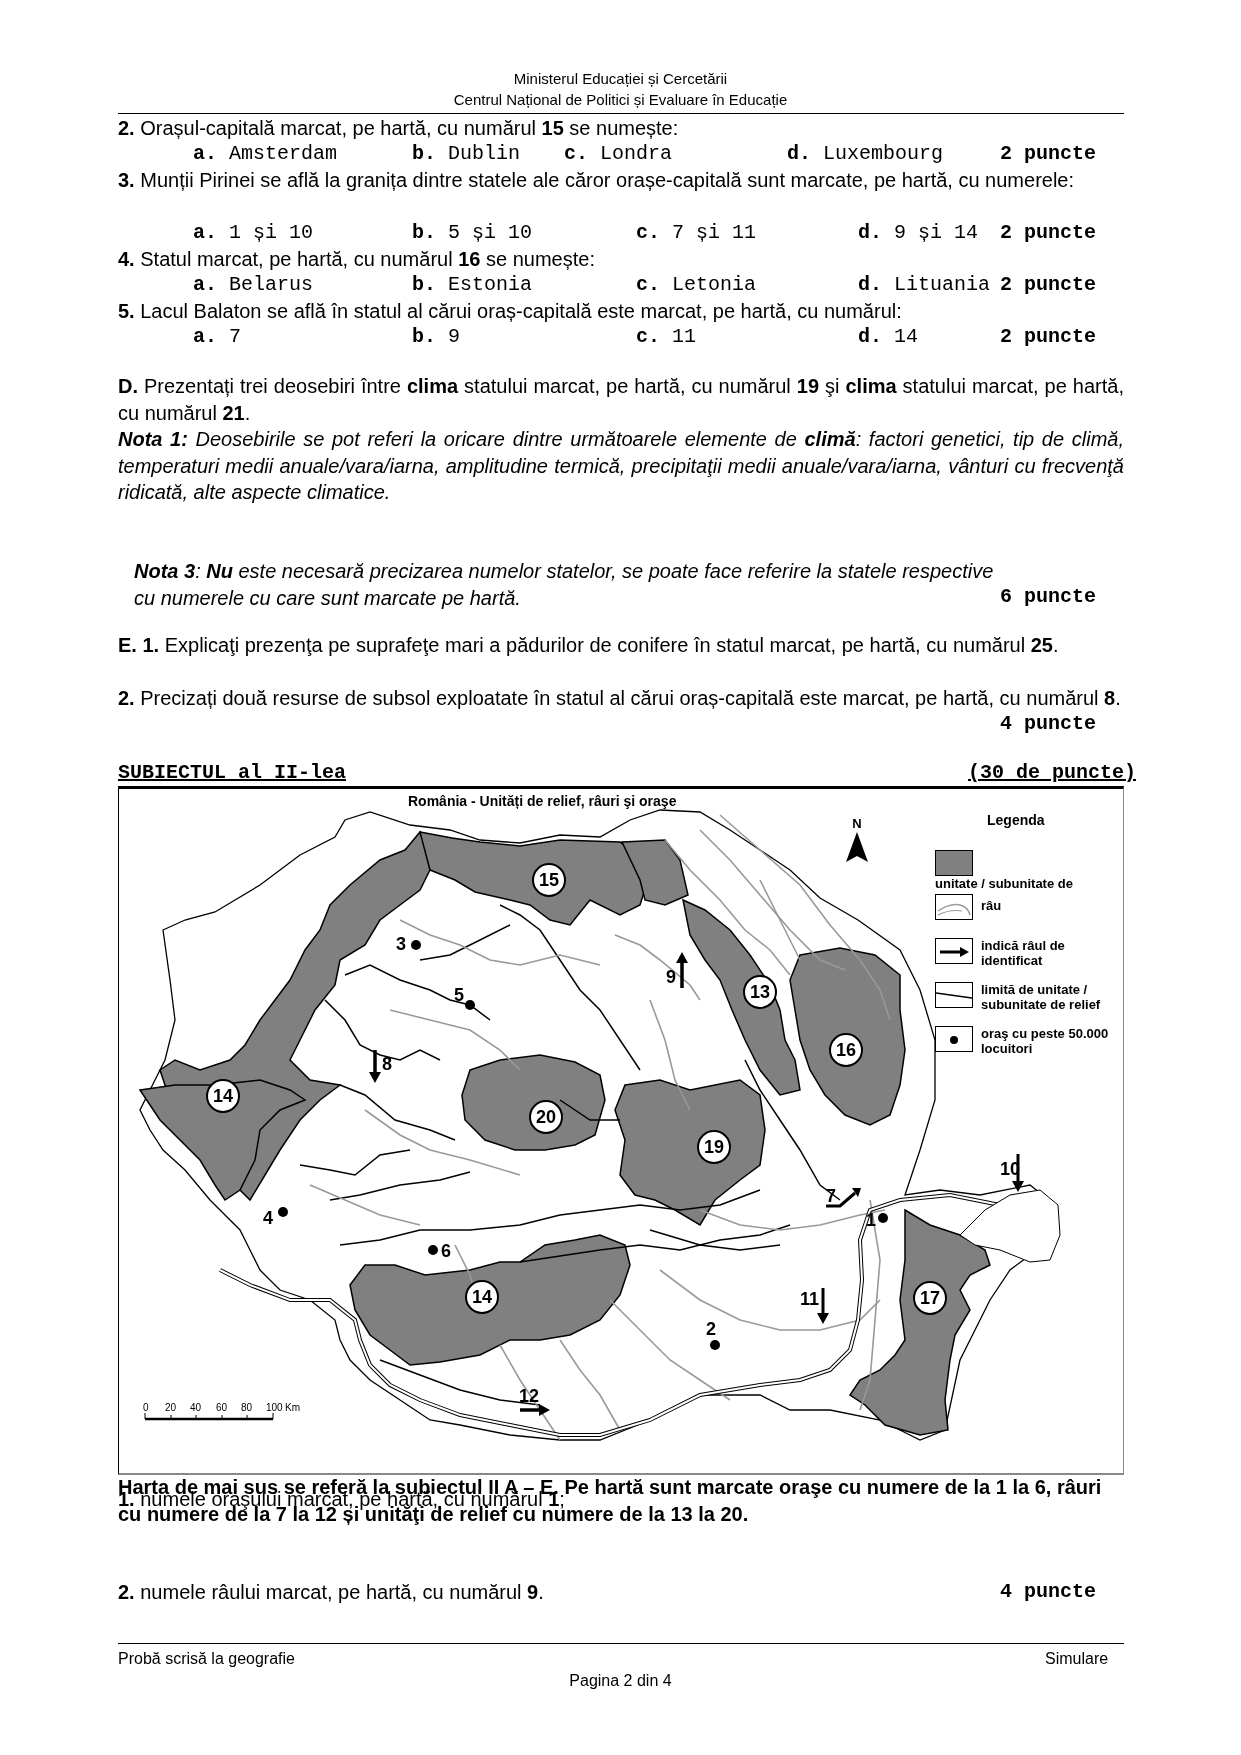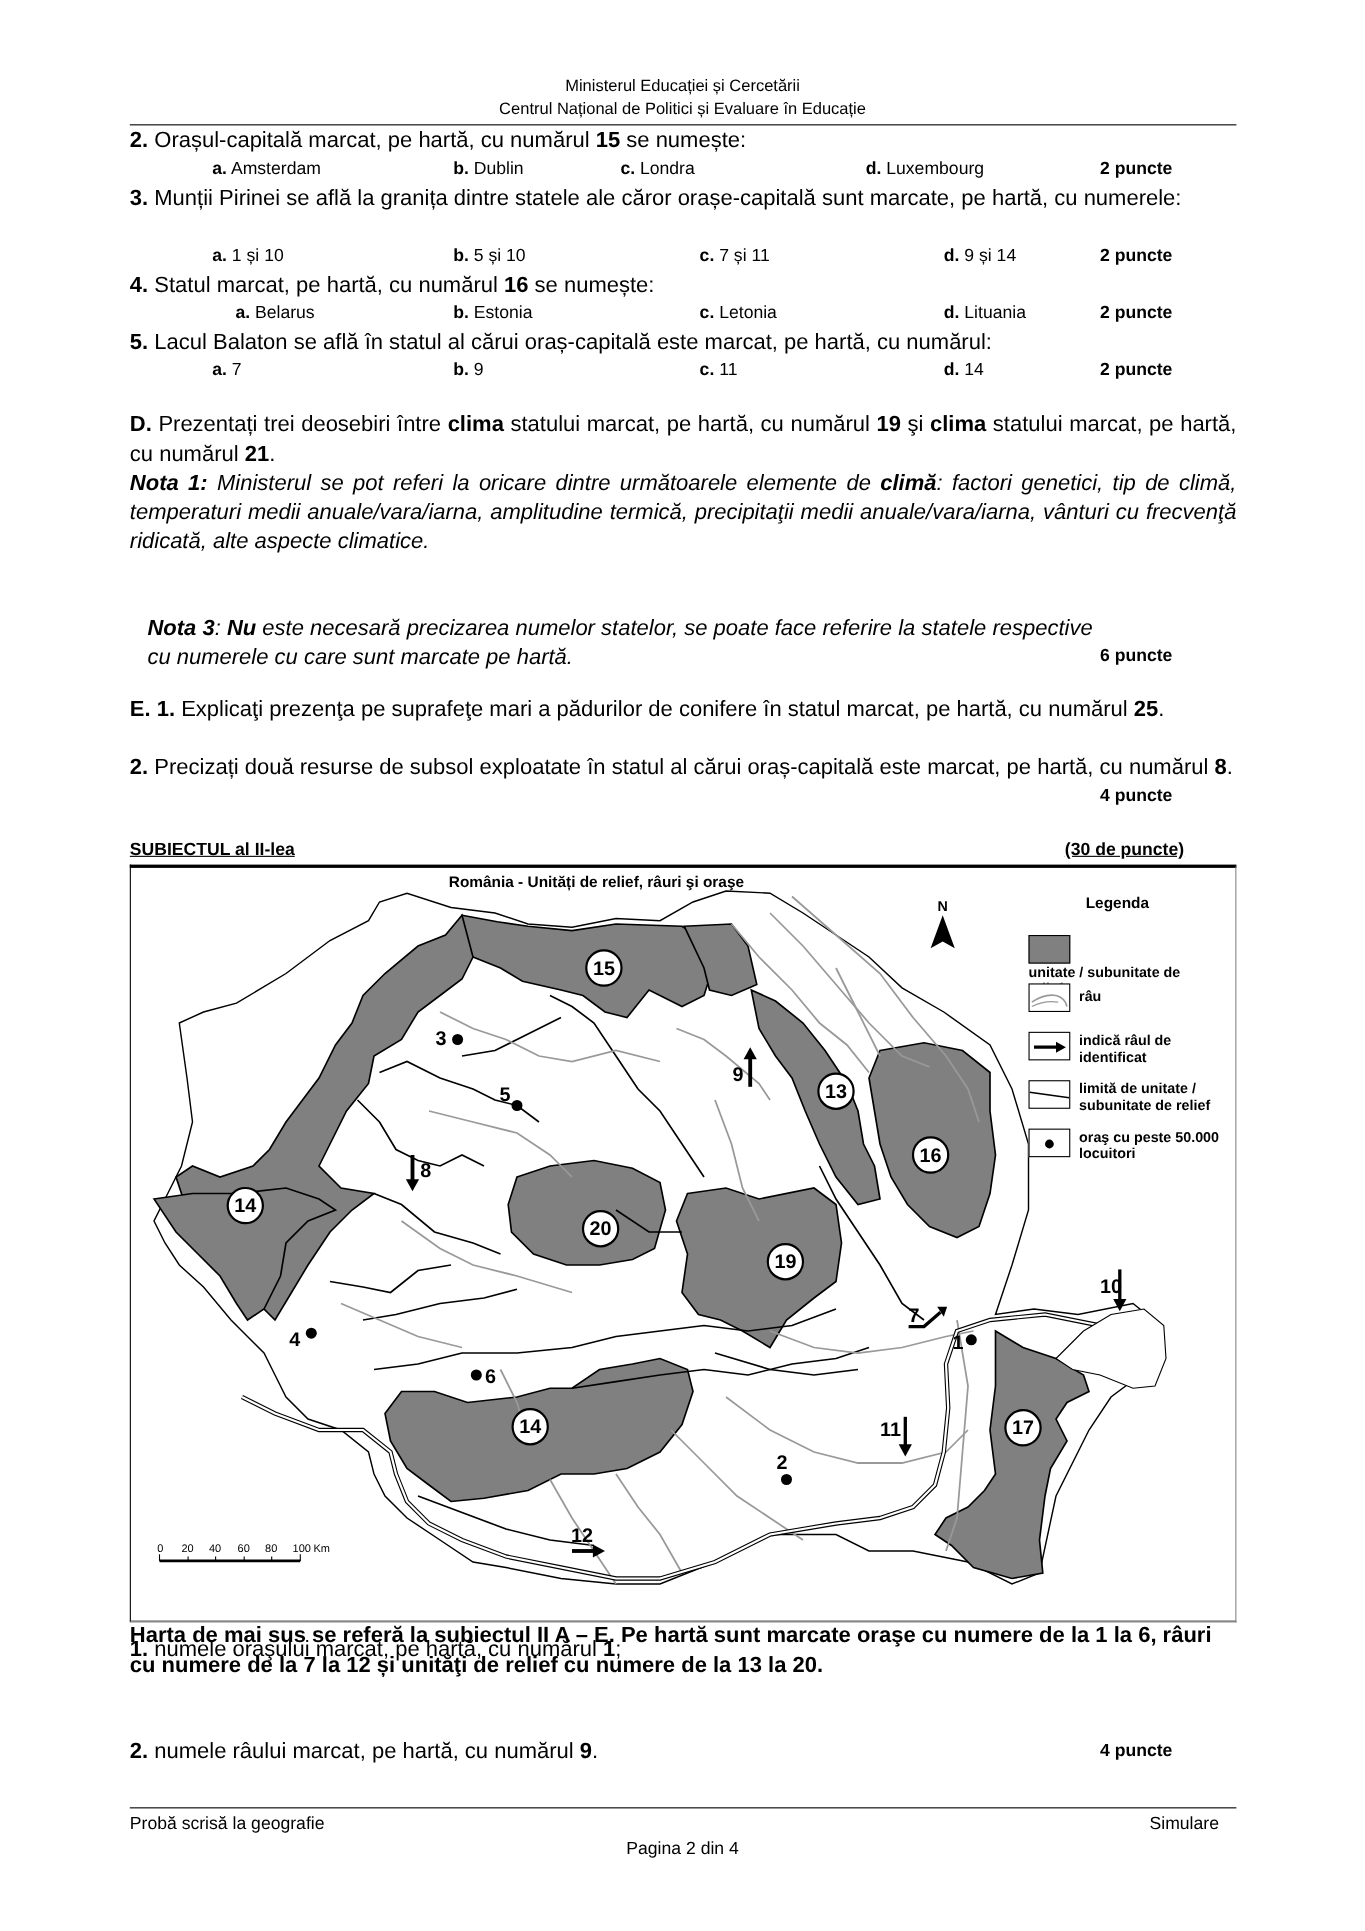--- a/index.html
+++ b/index.html
@@ -2,21 +2,21 @@
 <html><head>
 <meta charset="utf-8">
 <style>
   html, body { margin: 0; padding: 0; background: #ffffff; }
   body { width: 1241px; height: 1755px; position: relative; overflow: hidden;
          font-family: "Liberation Sans", "DejaVu Sans", sans-serif; color: #000; }
   .page { position: absolute; left: 0; top: 0; width: 1241px; height: 1755px; }
   .hdr { position: absolute; left: 118px; width: 1005px; text-align: center; font-size: 15px; line-height: 18px; }
   .hdr-line { position: absolute; left: 118px; top: 113px; width: 1006px; height: 0; border-top: 1px solid #000; }
   .txt { position: absolute; left: 118px; width: 1006px; font-size: 20px; line-height: 26.5px; }
-  .row { position: absolute; font-size: 16px; line-height: 26px; white-space: nowrap; }
+  .row { position: absolute; font-size: 20px; line-height: 26px; white-space: nowrap; font-family: Liberation Mono, monospace; }
   .b { font-weight: bold; }
   .i { font-style: italic; }
   .pts { font-weight: bold; }
   .just { text-align: justify; }
   .map-frame { position: absolute; left: 118px; top: 786px; width: 1004px; height: 684px;
                border: 1.5px solid #000; border-top: 3px solid #000; border-right: 1.5px solid #888; border-bottom: 2px solid #888; background: #fff; }
   .map-title { position: absolute; left: 408px; top: 793px; font-size: 14px; font-weight: bold; }
   .legend { position: absolute; left: 935px; top: 800px; width: 190px; font-size: 13px; font-weight: bold; }
   .legend .lg-title { position: absolute; left: 52px; top: 12px; font-size: 14px; }
   .lg-item { position: absolute; left: 0; display: flex; align-items: flex-start; }
@@ -49,40 +49,40 @@
   </div>
   <div class="row" style="left:193px;top:220px;text-align:center;"><span class="b">a.</span><span> 1 și 10</span></div>
   <div class="row" style="left:412px;top:220px;"><span class="b">b.</span><span> 5 și 10</span></div>
   <div class="row" style="left:636px;top:220px;"><span class="b">c.</span><span> 7 și 11</span></div>
   <div class="row" style="left:858px;top:220px;"><span class="b">d.</span><span> 9 și 14</span></div>
   <div class="row pts" style="left:1000px;top:220px;">2 puncte</div>
 
   <div class="txt" style="top:246px;">
     <span class="b">4.</span><span> Statul marcat, pe hartă, cu numărul </span><span class="b">16</span><span> se numește:</span>
   </div>
-  <div class="row" style="left:193px;top:272px;margin-left:21px;"><span class="b">a.</span><span> Belarus</span></div>
+  <div class="row" style="left:193px;top:272px;"><span class="b">a.</span><span> Belarus</span></div>
   <div class="row" style="left:412px;top:272px;"><span class="b">b.</span><span> Estonia</span></div>
   <div class="row" style="left:636px;top:272px;"><span class="b">c.</span><span> Letonia</span></div>
   <div class="row" style="left:858px;top:272px;"><span class="b">d.</span><span> Lituania</span></div>
   <div class="row pts" style="left:1000px;top:272px;">2 puncte</div>
 
   <div class="txt" style="top:298px;">
     <span class="b">5.</span><span> Lacul Balaton se află în statul al cărui oraș-capitală este marcat, pe hartă, cu numărul:</span>
   </div>
   <div class="row" style="left:193px;top:324px;"><span class="b">a.</span><span> 7</span></div>
   <div class="row" style="left:412px;top:324px;"><span class="b">b.</span><span> 9</span></div>
   <div class="row" style="left:636px;top:324px;"><span class="b">c.</span><span> 11</span></div>
   <div class="row" style="left:858px;top:324px;"><span class="b">d.</span><span> 14</span></div>
   <div class="row pts" style="left:1000px;top:324px;">2 puncte</div>
 
   <div class="txt just" style="top:373px;">
     <span class="b">D.</span><span> Prezentați trei deosebiri între </span><span class="b">clima</span><span> statului marcat, pe hartă, cu numărul </span><span class="b">19</span><span> şi </span><span class="b">clima</span><span> statului marcat, pe hartă, cu numărul </span><span class="b">21</span><span>.</span>
   </div>
   <div class="txt just i" style="top:426px;">
-    <span class="b">Nota 1:</span><span> Ministerul se pot referi la oricare dintre următoarele elemente de </span><span class="b">climă</span><span>: factori genetici, tip de climă, temperaturi medii anuale/vara/iarna, amplitudine termică, precipitaţii medii anuale/vara/iarna, vânturi cu frecvenţă ridicată, alte aspecte climatice.</span>
+    <span class="b">Nota 1:</span><span> Deosebirile se pot referi la oricare dintre următoarele elemente de </span><span class="b">climă</span><span>: factori genetici, tip de climă, temperaturi medii anuale/vara/iarna, amplitudine termică, precipitaţii medii anuale/vara/iarna, vânturi cu frecvenţă ridicată, alte aspecte climatice.</span>
   </div>
   <div class="txt i" style="top:558px;width:880px;margin-left:16px;">
     <span class="b">Nota 3</span><span>: </span><span class="b">Nu</span><span> este necesară precizarea numelor statelor, se poate face referire la statele respective cu numerele cu care sunt marcate pe hartă.</span>
   </div>
   <div class="row pts" style="left:1000px;top:584px;">6 puncte</div>
 
   <div class="txt just" style="top:632px;">
     <span class="b">E.</span> <span class="b">1.</span><span> Explicaţi prezenţa pe suprafeţe mari a pădurilor de conifere în statul marcat, pe hartă, cu numărul </span><span class="b">25</span><span>.</span>
   </div>
   <div class="txt" style="top:685px;width:1010px;">

